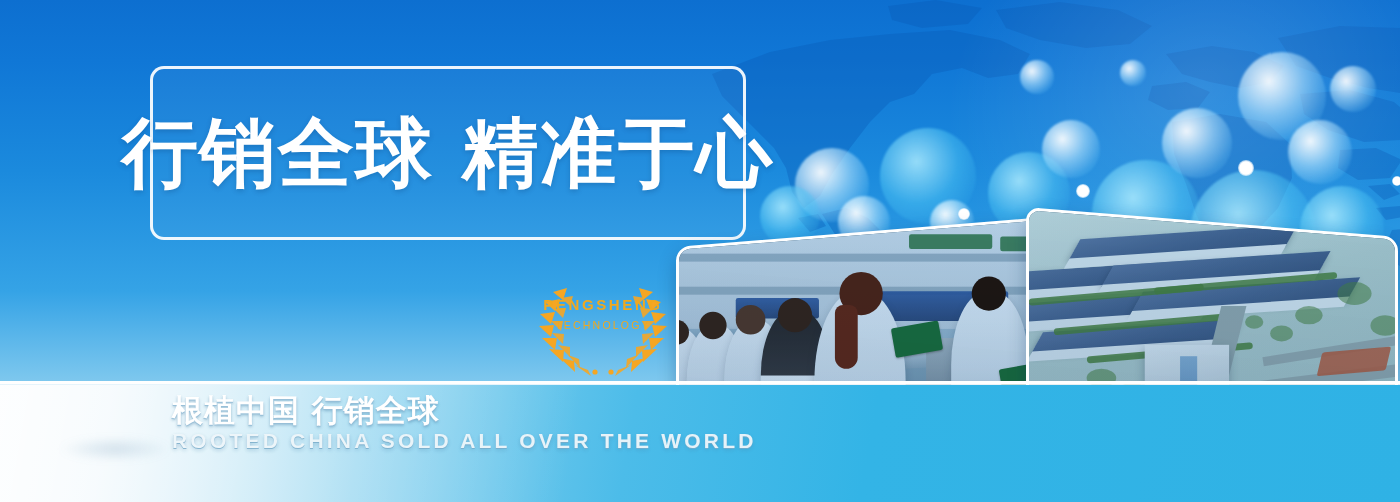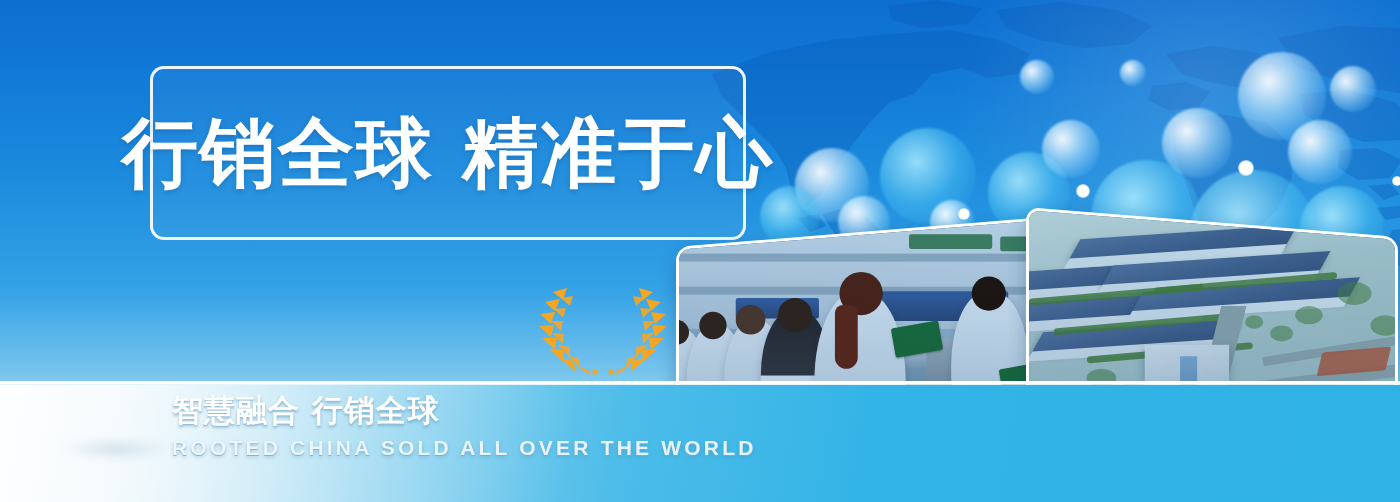--- a/index.html
+++ b/index.html
@@ -306,21 +306,21 @@
     font-size:31px;
     line-height:1.18;
     color:#ffffff;
     letter-spacing:1px;
     white-space:nowrap;
     text-shadow:
        0 1px 0 rgba(150,190,215,.9),
        0 2px 3px rgba(60,120,160,.45);
   }
   .tag-en {
-    margin-top:7px;
+    margin-top:0;
     font-family:"Liberation Sans", sans-serif;
     font-weight:bold;
     font-size:21px;
     letter-spacing:3.2px;
     color:#eef6fa;
     white-space:nowrap;
     text-shadow:
        0 1px 0 rgba(120,170,200,.85),
        0 2px 4px rgba(70,130,170,.40);
     opacity:.95;
@@ -433,20 +433,24 @@
           <path d="M28 53 L40 53 L38 63 Z" opacity=".9"></path>
           <path d="M29 65 L41 66 L40 76 Z" opacity=".9"></path>
           <path d="M35 77 L47 79 L47 89 Z" opacity=".9"></path>
           <path d="M45 87 L56 91 L57 100 Z" opacity=".9"></path>
         </g>
 
         <circle cx="72" cy="104" r="2.6"></circle>
         <circle cx="88" cy="104" r="2.6"></circle>
       </g>
     </svg>
+    <div class="badge-text">
+      <div class="badge-name">PENGSHENG</div>
+      <div class="badge-sub">TECHNOLOGY</div>
+    </div>
   </div>
 
   <div class="photos">
 
     <div class="panel panel-left">
       <div class="panel-inner">
         <div class="scene-workers">
           <div class="wall"></div>
           <div class="shelf" style="left:2%;  top:14%; width:96%;"></div>
           <div class="shelf" style="left:2%;  top:28%; width:96%;"></div>
@@ -528,17 +532,17 @@
       </div>
     </div>
 
   </div>
 
   <div class="divider-line"></div>
   <div class="bottom-band"></div>
   <div class="band-smudge"></div>
 
   <div class="tagline">
-    <div class="tag-cn">智慧融合  行销全球</div>
+    <div class="tag-cn">根植中国  行销全球</div>
     <div class="tag-en">ROOTED CHINA SOLD ALL OVER THE WORLD</div>
   </div>
 
 </div>
 
 </body></html>

